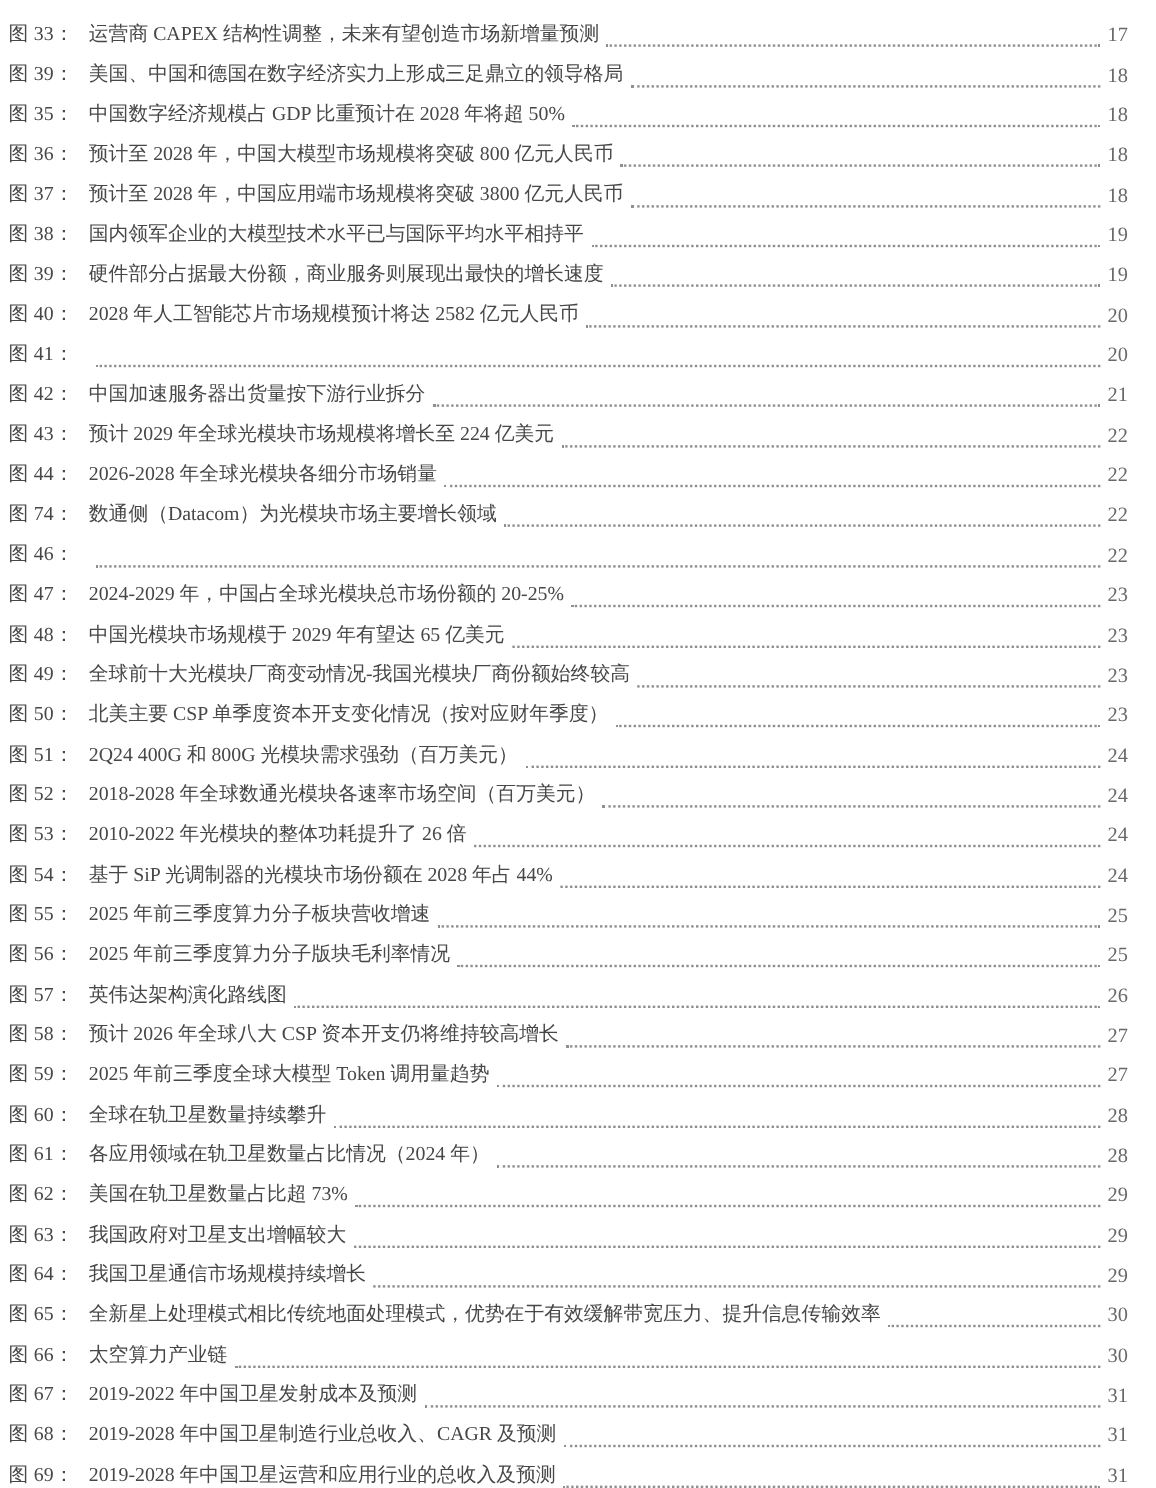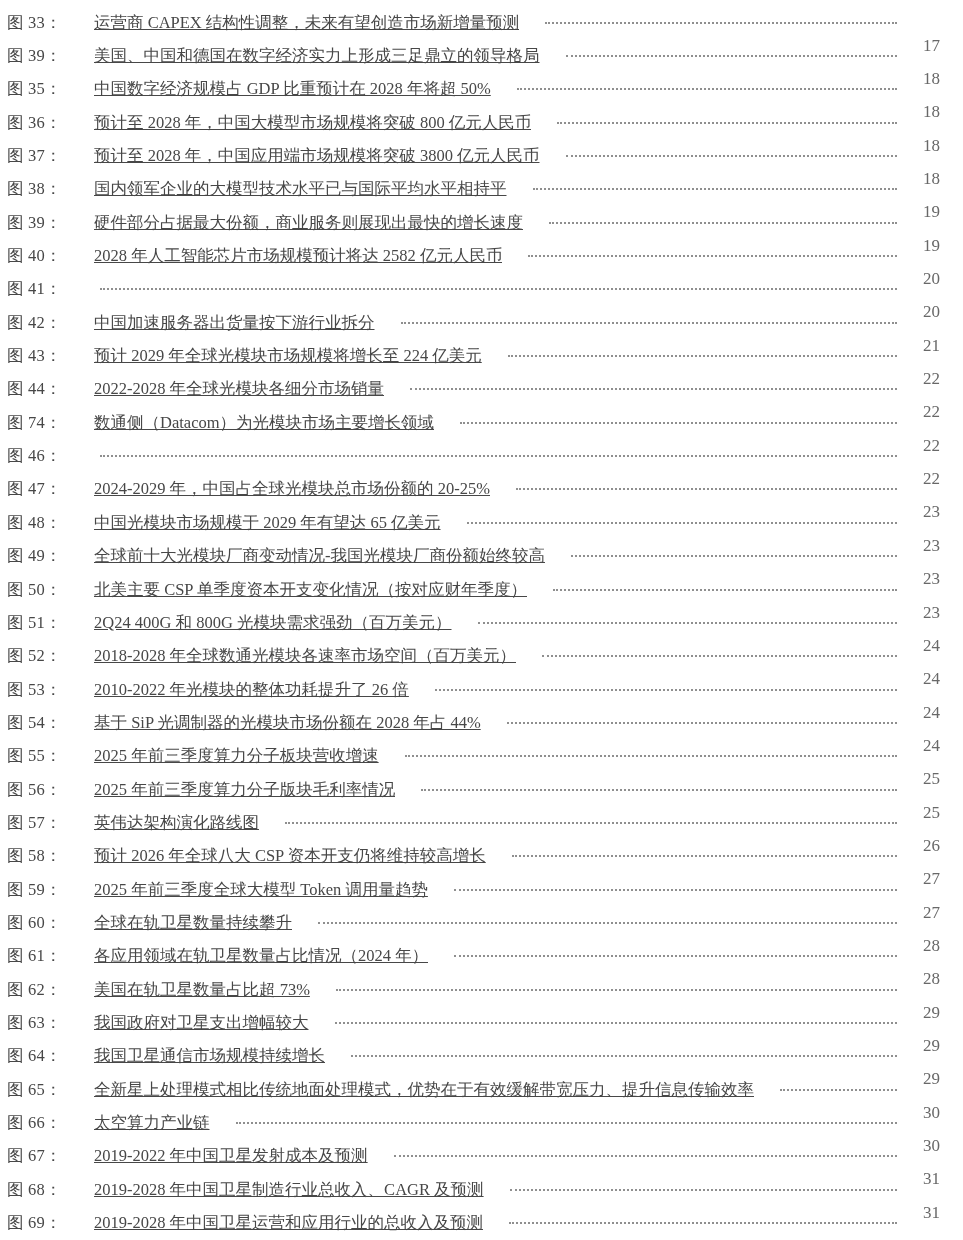--- a/index.html
+++ b/index.html
@@ -9,36 +9,34 @@
     background: #ffffff;
     overflow: hidden;
     font-family: "Liberation Serif", "DejaVu Serif", serif;
   }
   .toc {
     padding: 6px 23px 0 7px;
     width: 963px;
   }
   .toc-row {
     display: flex;
-    align-items: center;
+    align-items: flex-end;
     height: 33.35px;
     font-size: 16.5px;
     color: #474747;
     white-space: nowrap;
-    gap: 20px;
   }
   .fig-label {
     flex: 0 0 67px;
     letter-spacing: 0.2px;
   }
   .fig-title {
     flex: 0 0 auto;
     max-width: 800px;
     overflow: hidden;
-    text-decoration: underline;
   }
   .dot-leader {
     flex: 1 1 auto;
     min-width: 8px;
     border-bottom: 2px dotted #8f8f8f;
     margin: 0 5px 0 6px;
     height: 1px;
   }
   .page-num {
     flex: 0 0 auto;
@@ -124,21 +122,21 @@
 
   <div class="toc-row">
     <span class="fig-label">图 43：</span>
     <span class="fig-title">预计 2029 年全球光模块市场规模将增长至 224 亿美元</span>
     <span class="dot-leader"></span>
     <span class="page-num">22</span>
   </div>
 
   <div class="toc-row">
     <span class="fig-label">图 44：</span>
-    <span class="fig-title">2022-2028 年全球光模块各细分市场销量</span>
+    <span class="fig-title">2026-2028 年全球光模块各细分市场销量</span>
     <span class="dot-leader"></span>
     <span class="page-num">22</span>
   </div>
 
   <div class="toc-row">
     <span class="fig-label">图 74：</span>
     <span class="fig-title">数通侧（Datacom）为光模块市场主要增长领域</span>
     <span class="dot-leader"></span>
     <span class="page-num">22</span>
   </div>

